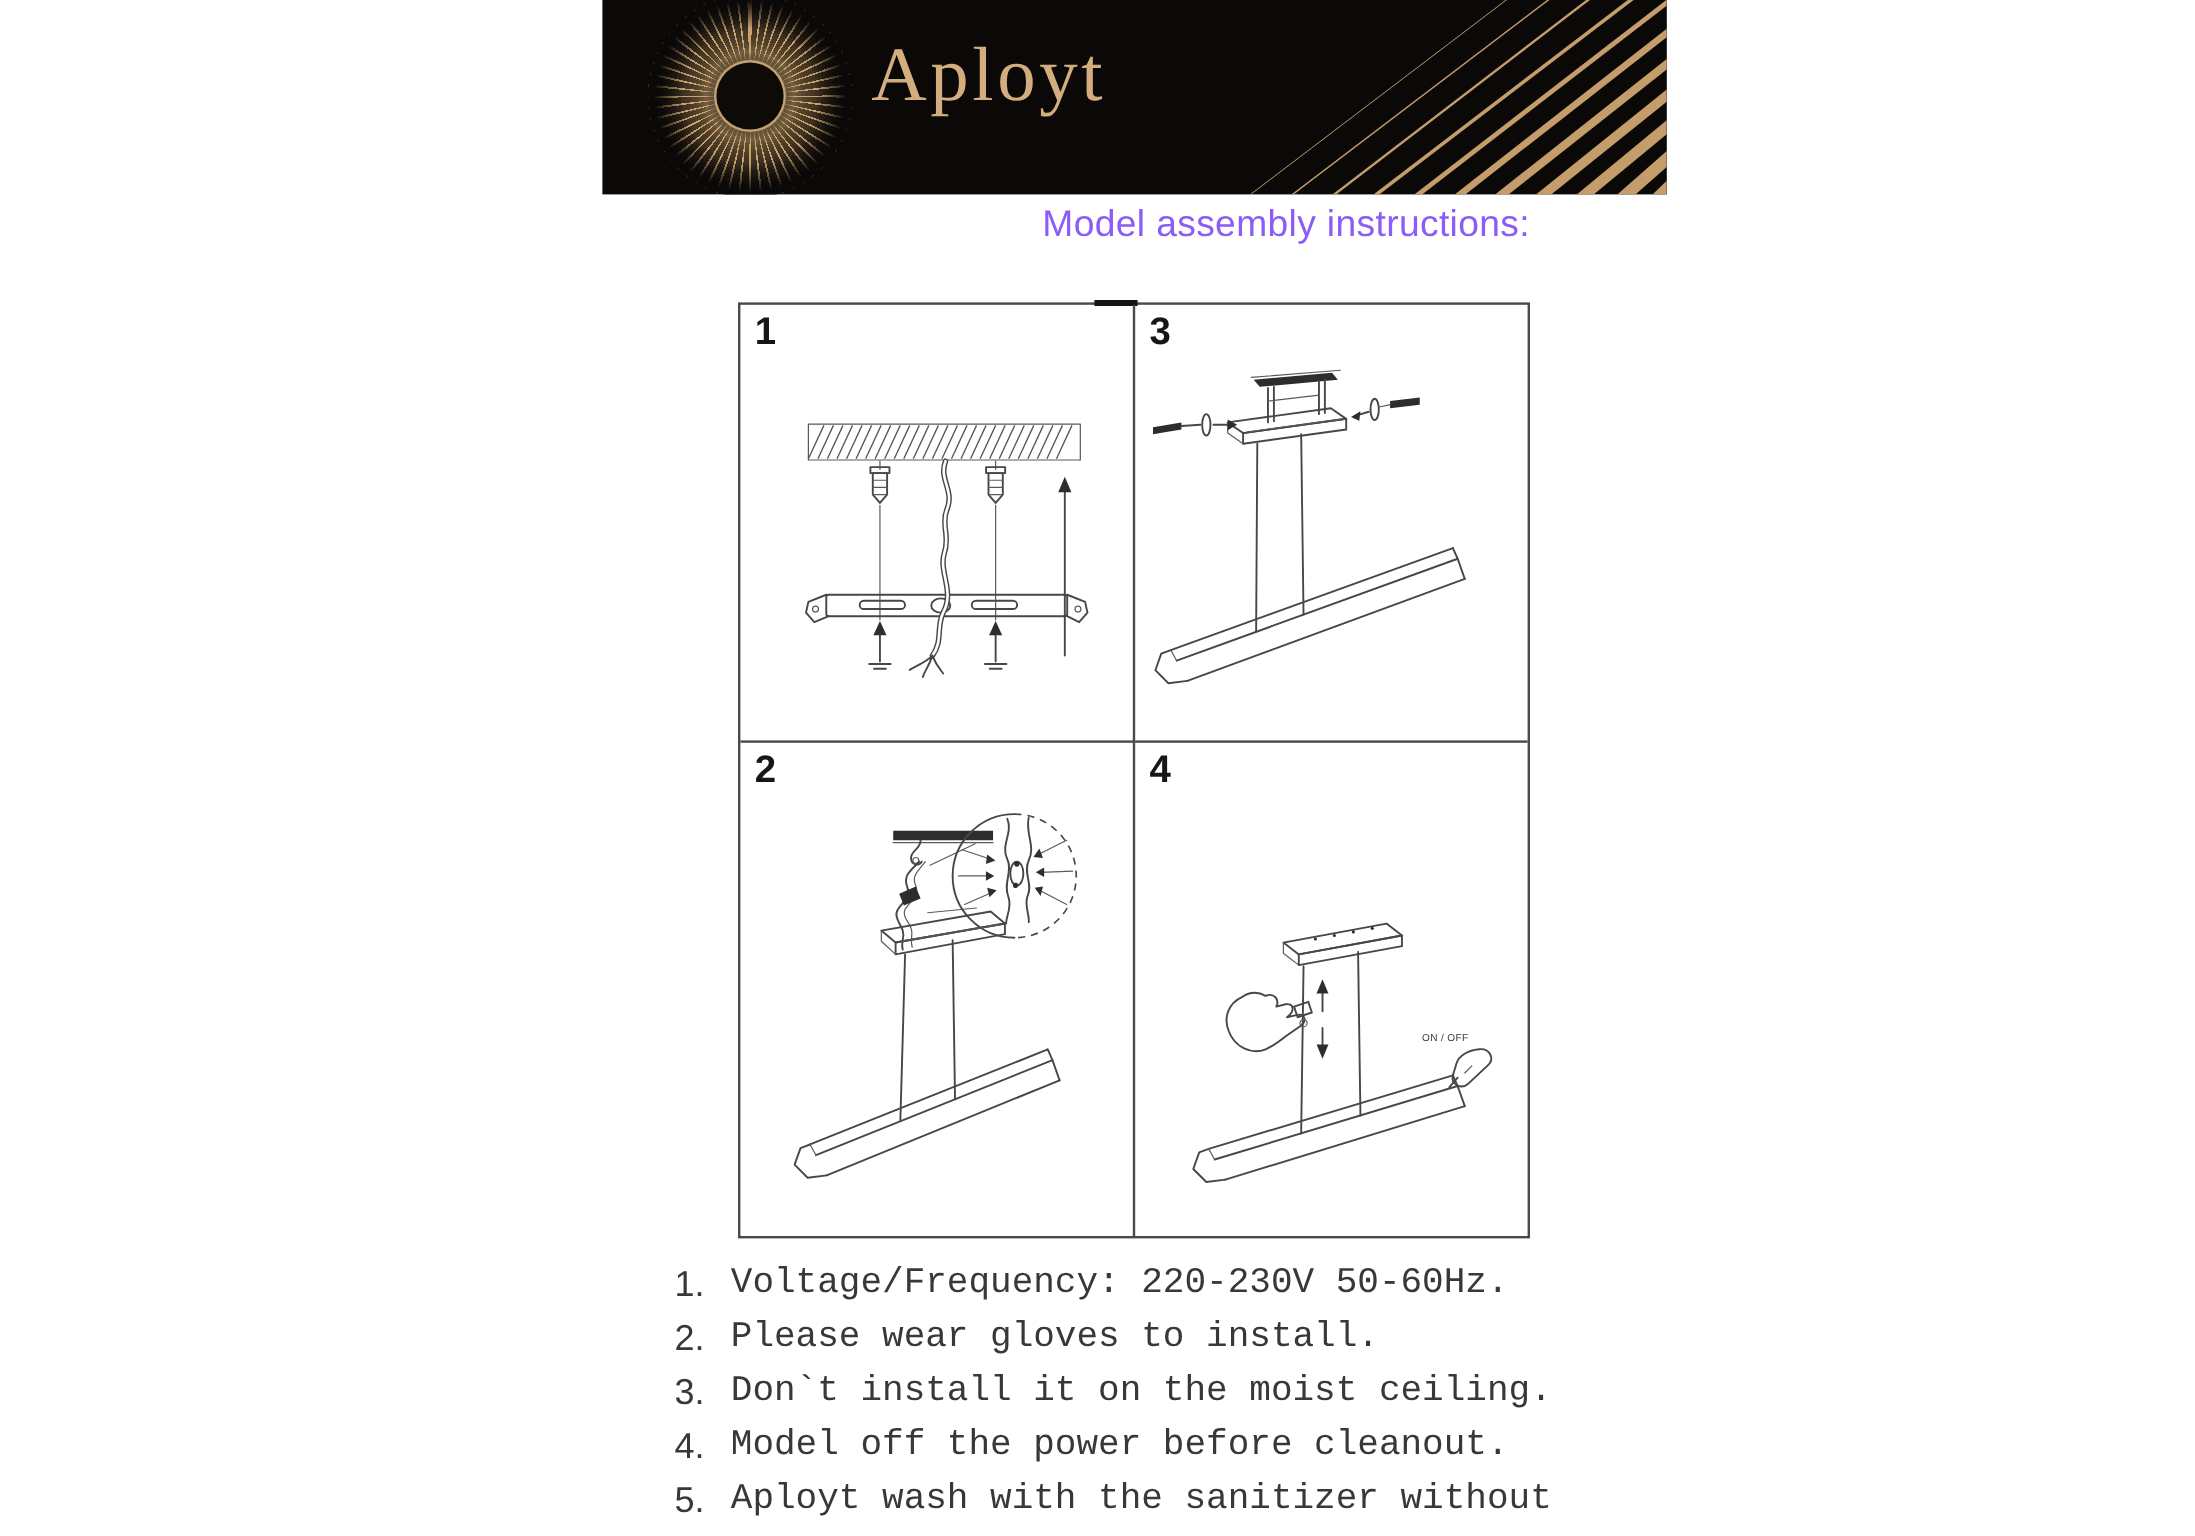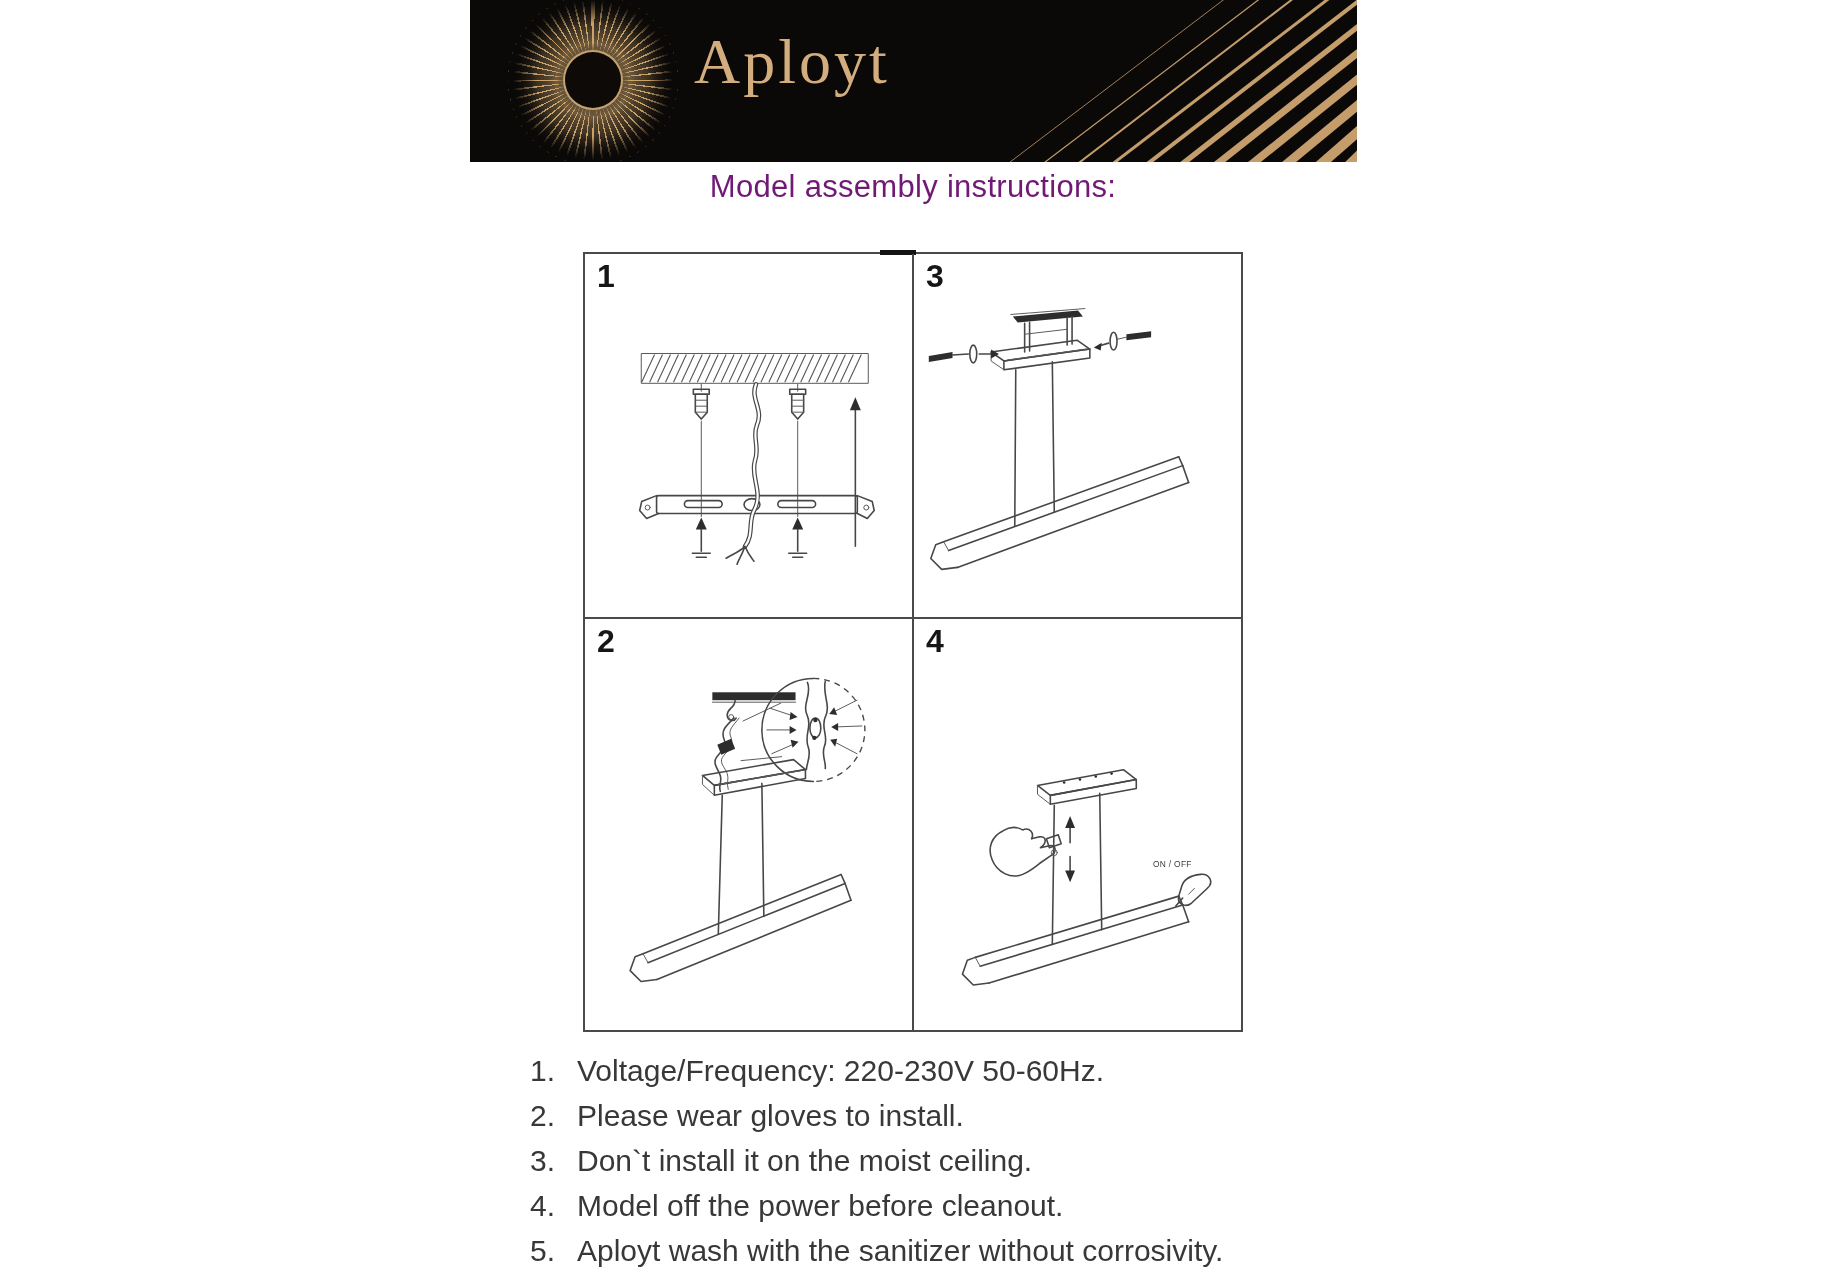--- a/index.html
+++ b/index.html
@@ -1,18 +1,18 @@
 <!DOCTYPE html>
 <html><head>
 <meta charset="utf-8">
 <style>
   html,body { margin:0; padding:0; background:#ffffff; }
   .page {
     position:relative; width:1648px; height:1280px; background:#ffffff;
-    font-family:"Liberation Sans", sans-serif; overflow:hidden;
+    font-family:"Liberation Sans", sans-serif; overflow:hidden;margin-left:32px;
   }
 
   
   .banner {
     position:absolute; left:470px; top:0; width:887px; height:162px;
     background:#0b0908; overflow:hidden;
   }
   .sunburst { position:absolute; left:38px; top:-5px; width:170px; height:170px; }
   .sunburst .glow {
     position:absolute; inset:0; border-radius:50%;
@@ -33,21 +33,21 @@
     box-shadow:0 0 12px 3px rgba(229,189,131,0.5);
   }
   .brand {
     position:absolute; left:224px; top:30px;
     font-family:"Liberation Serif", serif; font-weight:400;
     font-size:64px; line-height:1; color:#d3ad7d; letter-spacing:3px;
   }
   .banner-rays { position:absolute; right:0; top:0; width:470px; height:162px; }
 
   
-  .title-block { position:absolute; left:583px; top:170px; width:660px; text-align:center; color:#701a75; }
+  .title-block { position:absolute; left:583px; top:170px; width:660px; text-align:right; color:#8b5cf6; }
   .title-line { font-size:31px; line-height:34px; letter-spacing:0.3px; }
 
   
   .grid {
     position:absolute; left:583px; top:252px; width:660px; height:780px;
     border:2px solid #4a4a4a; box-sizing:border-box;
     display:grid; grid-template-columns:329px 1fr; grid-template-rows:365px 1fr;
   }
   .cell { position:relative; box-sizing:border-box; }
   .cell-1 { border-right:2px solid #4a4a4a; border-bottom:2px solid #4a4a4a; }
@@ -65,21 +65,21 @@
   .cbl { fill:none; stroke:#474747; stroke-width:4.6; stroke-linecap:round; }
   .cblw{ fill:none; stroke:#ffffff; stroke-width:2.2; stroke-linecap:round; }
   .hatch { fill:none; stroke:#555; stroke-width:1.1; }
   .dash { fill:none; stroke:#474747; stroke-width:1.4; stroke-dasharray:6 5; }
   .onoff { font-size:8.5px; fill:#3b3b3b; letter-spacing:0.3px; font-family:"Liberation Sans",sans-serif; }
 
   
   .notes { position:absolute; left:530px; top:1048px; width:760px; color:#383838; font-size:30px; line-height:45px; }
   .note-row { display:flex; }
   .note-num { width:47px; flex:none; }
-  .note-text { flex:1; }
+  .note-text { flex:1;font-family:Liberation Mono, monospace; }
 </style>
 </head>
 <body>
 
 <div class="page">
 
   <header class="banner">
     <div class="sunburst">
       <div class="glow"></div>
       <div class="rays-disc"></div>

